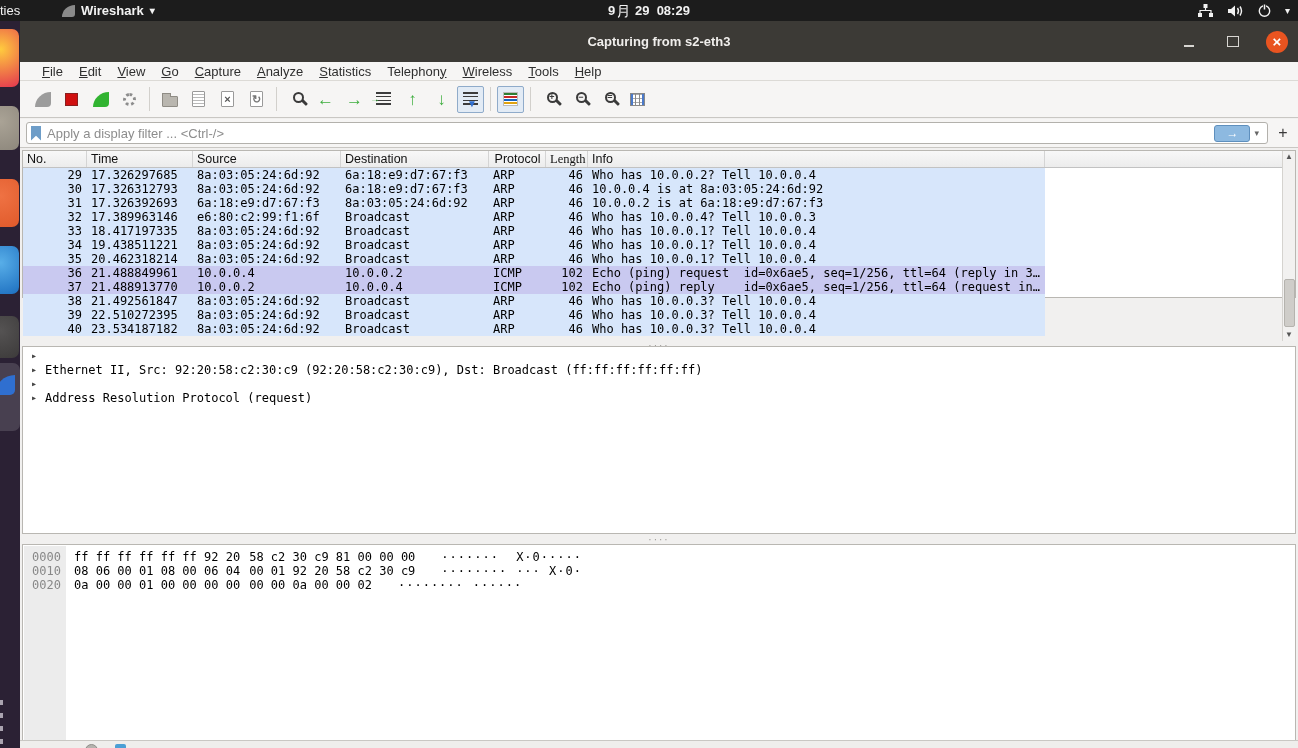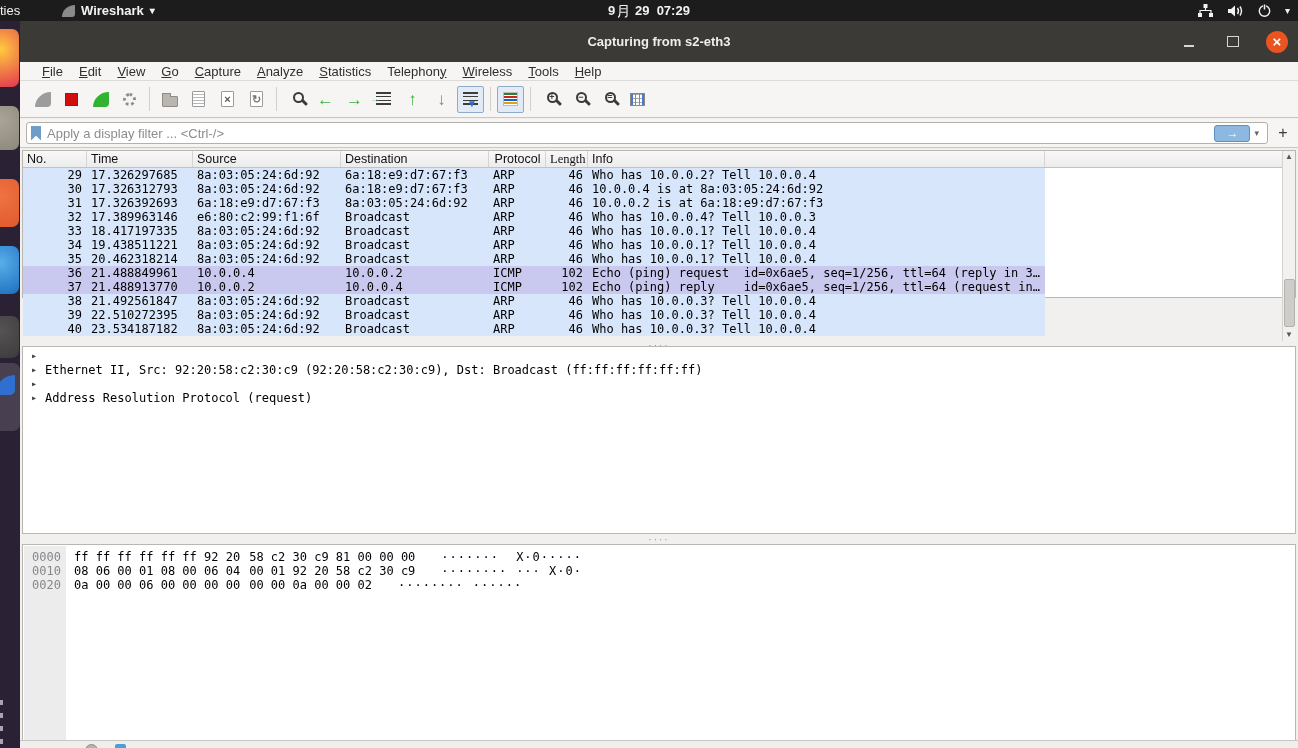--- a/index.html
+++ b/index.html
@@ -126,21 +126,21 @@
       <span>Wireshark</span>
       <span class="caret-down">▾</span>
     </span>
     <span id="clock">
       <span>9</span>
       <svg width="12" height="14" viewBox="0 0 12 14">
         <path d="M3 1.5 H10 V11.5 q0 1.8 -2.2 1.3" fill="none" stroke="#f2f2f2" stroke-width="1.2"></path>
         <path d="M3 1.5 V8.5 q0 3.2 -1.8 5" fill="none" stroke="#f2f2f2" stroke-width="1.2"></path>
         <path d="M3.5 4.8 H9.5 M3.5 8.2 H9.5" fill="none" stroke="#f2f2f2" stroke-width="1.1"></path>
       </svg>
-      <span style="white-space:pre"> 29  07:29</span>
+      <span style="white-space:pre"> 29  08:29</span>
     </span>
     <span id="sysicons">
       <svg width="17" height="15" viewBox="0 0 17 15">
         <rect x="6.5" y="1" width="4" height="4" fill="#f2f2f2"></rect>
           <rect x="1" y="10" width="4" height="4" fill="#f2f2f2"></rect>
           <rect x="12" y="10" width="4" height="4" fill="#f2f2f2"></rect>
         <path d="M8.5 5 V7.5 M3 10 V7.5 H14 V10" stroke="#f2f2f2" stroke-width="1.2" fill="none"></path>
       </svg>
       <svg width="17" height="14" viewBox="0 0 17 14">
         <path d="M1 5 H4 L8 1.5 V12.5 L4 9 H1 Z" fill="#f2f2f2"></path>
@@ -322,21 +322,21 @@
 
     <div class="splitter" style="top:514px">
         <span class="grip">····</span>
       </div>
 
     <div id="hexpane">
       <div id="hexgutter"></div>
       <div id="hexrows">
           <div class="hexrow"><span class="hoff">0000</span><span class="hx1">ff ff ff ff ff ff 92 20</span><span class="hx2">58 c2 30 c9 81 00 00 00</span><span class="ha1">······· </span><span class="ha2">X·0·····</span></div>
           <div class="hexrow"><span class="hoff">0010</span><span class="hx1">08 06 00 01 08 00 06 04</span><span class="hx2">00 01 92 20 58 c2 30 c9</span><span class="ha1">········</span><span class="ha2">··· X·0·</span></div>
-          <div class="hexrow"><span class="hoff">0020</span><span class="hx1">0a 00 00 06 00 00 00 00</span><span class="hx2">00 00 0a 00 00 02</span><span class="ha1">········</span><span class="ha2">······</span></div>
+          <div class="hexrow"><span class="hoff">0020</span><span class="hx1">0a 00 00 01 00 00 00 00</span><span class="hx2">00 00 0a 00 00 02</span><span class="ha1">········</span><span class="ha2">······</span></div>
         </div>
     </div>
 
     <div id="statusbar">
       <span class="st-ico st-circle"></span>
       <span class="st-ico st-note"></span>
     </div>
 
   </div>
 </div>

